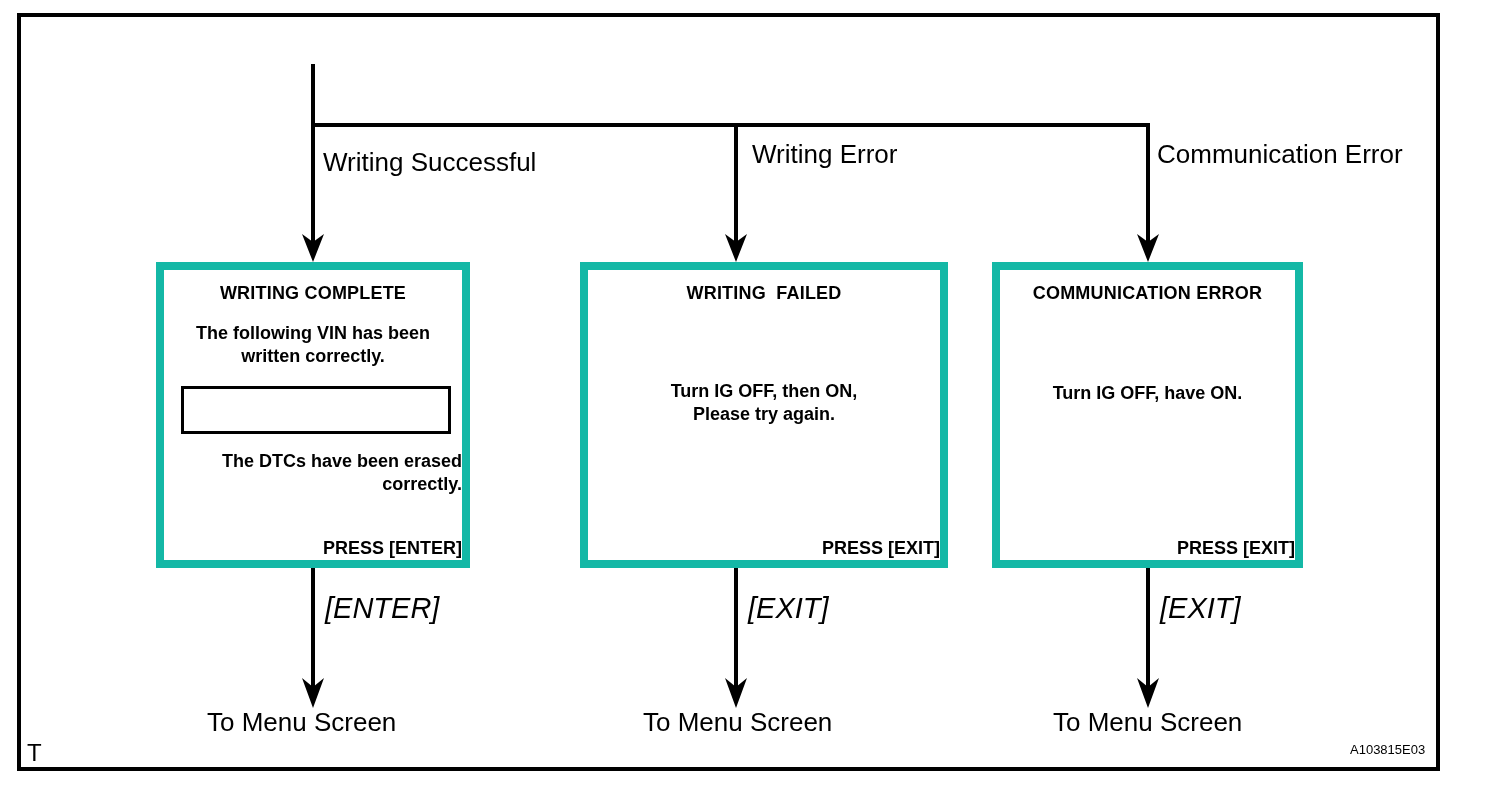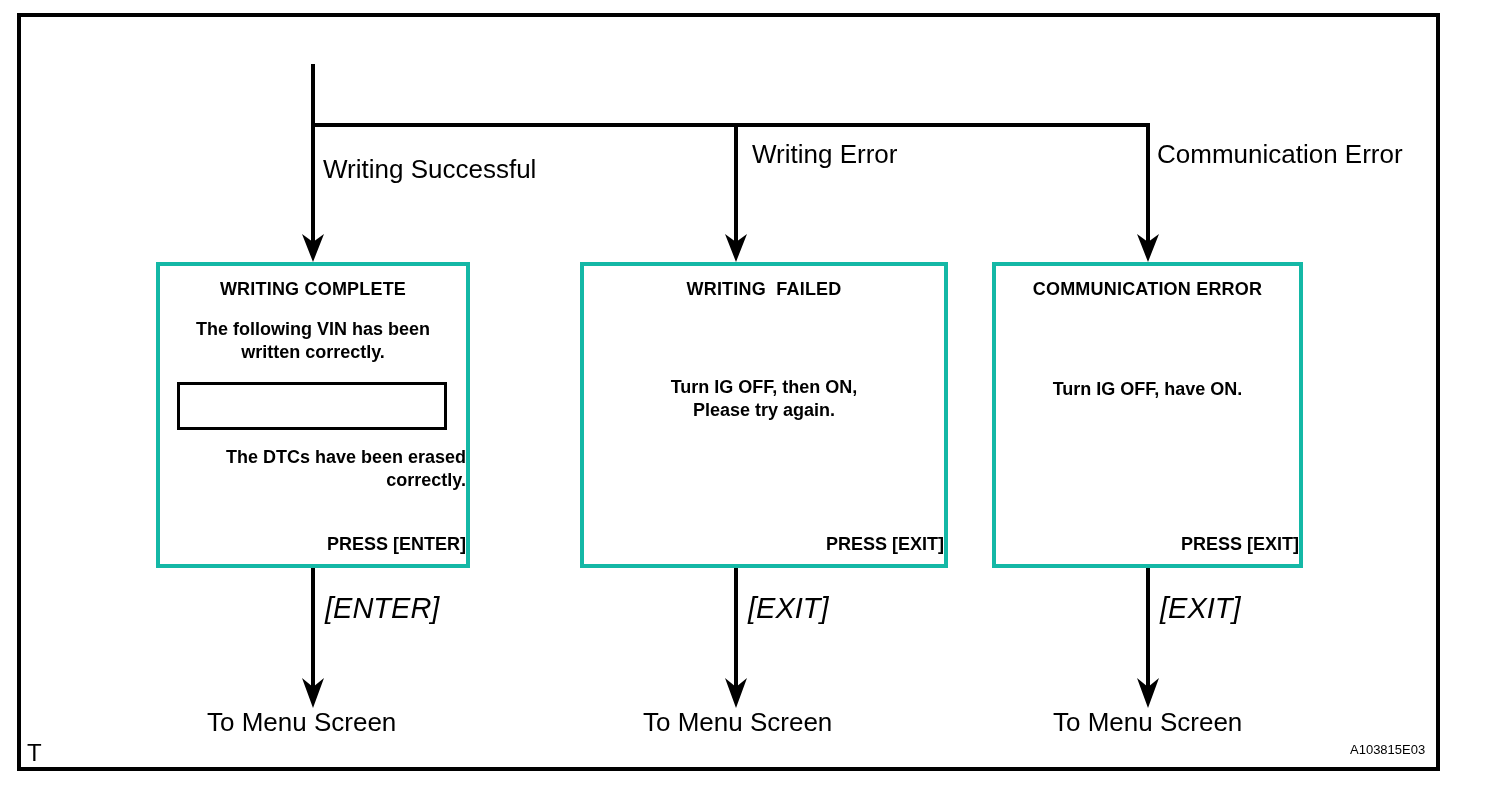--- a/index.html
+++ b/index.html
@@ -16,21 +16,21 @@
     border: 4px solid #000; box-sizing: border-box;
   }
   .connectors { position: absolute; left: 0; top: 0; width: 1504px; height: 792px; }
 
   .lbl  { position: absolute; font-size: 26px; line-height: 1.15; white-space: nowrap; }
   .key  { position: absolute; font-size: 29px; line-height: 1.15; white-space: nowrap; font-style: italic; }
   .menu { position: absolute; font-size: 26px; line-height: 1.15; white-space: nowrap; }
 
   .screen {
     position: absolute; top: 262px; height: 306px;
-    border: 4px solid #14b8a6; box-sizing: border-box; background: #fff;
+    border: 8px solid #14b8a6; box-sizing: border-box; background: #fff;
   }
   .scr-title {
     position: absolute; top: 13px; left: 0; right: 0;
     text-align: center; font-weight: bold; font-size: 18px;
     white-space: pre; letter-spacing: 0.2px;
   }
   .scr-text {
     position: absolute; left: 0; right: 0;
     text-align: center; font-weight: bold; font-size: 18px; line-height: 23px;
   }
@@ -66,21 +66,21 @@
 
     <path d="M313 568 V690" stroke="#000" stroke-width="4" fill="none"></path>
     <path d="M736 568 V690" stroke="#000" stroke-width="4" fill="none"></path>
     <path d="M1148 568 V690" stroke="#000" stroke-width="4" fill="none"></path>
 
     <polygon points="313,708 302,678 313,687 324,678" fill="#000"></polygon>
     <polygon points="736,708 725,678 736,687 747,678" fill="#000"></polygon>
     <polygon points="1148,708 1137,678 1148,687 1159,678" fill="#000"></polygon>
   </svg>
 
-  <div class="lbl" style="left:323px; top:155px;">Writing Successful</div>
+  <div class="lbl" style="left:323px; top:148px;">Writing Successful</div>
   <div class="lbl" style="left:752px; top:140px;">Writing Error</div>
   <div class="lbl" style="left:1157px; top:140px;">Communication Error</div>
 
   <div class="screen" style="left:156px; width:314px;">
     <div class="scr-title">WRITING COMPLETE</div>
     <div class="scr-text" style="top:52px;">
       <div>The following VIN has been</div>
       <div>written correctly.</div>
     </div>
     <div class="vin-field"></div>

